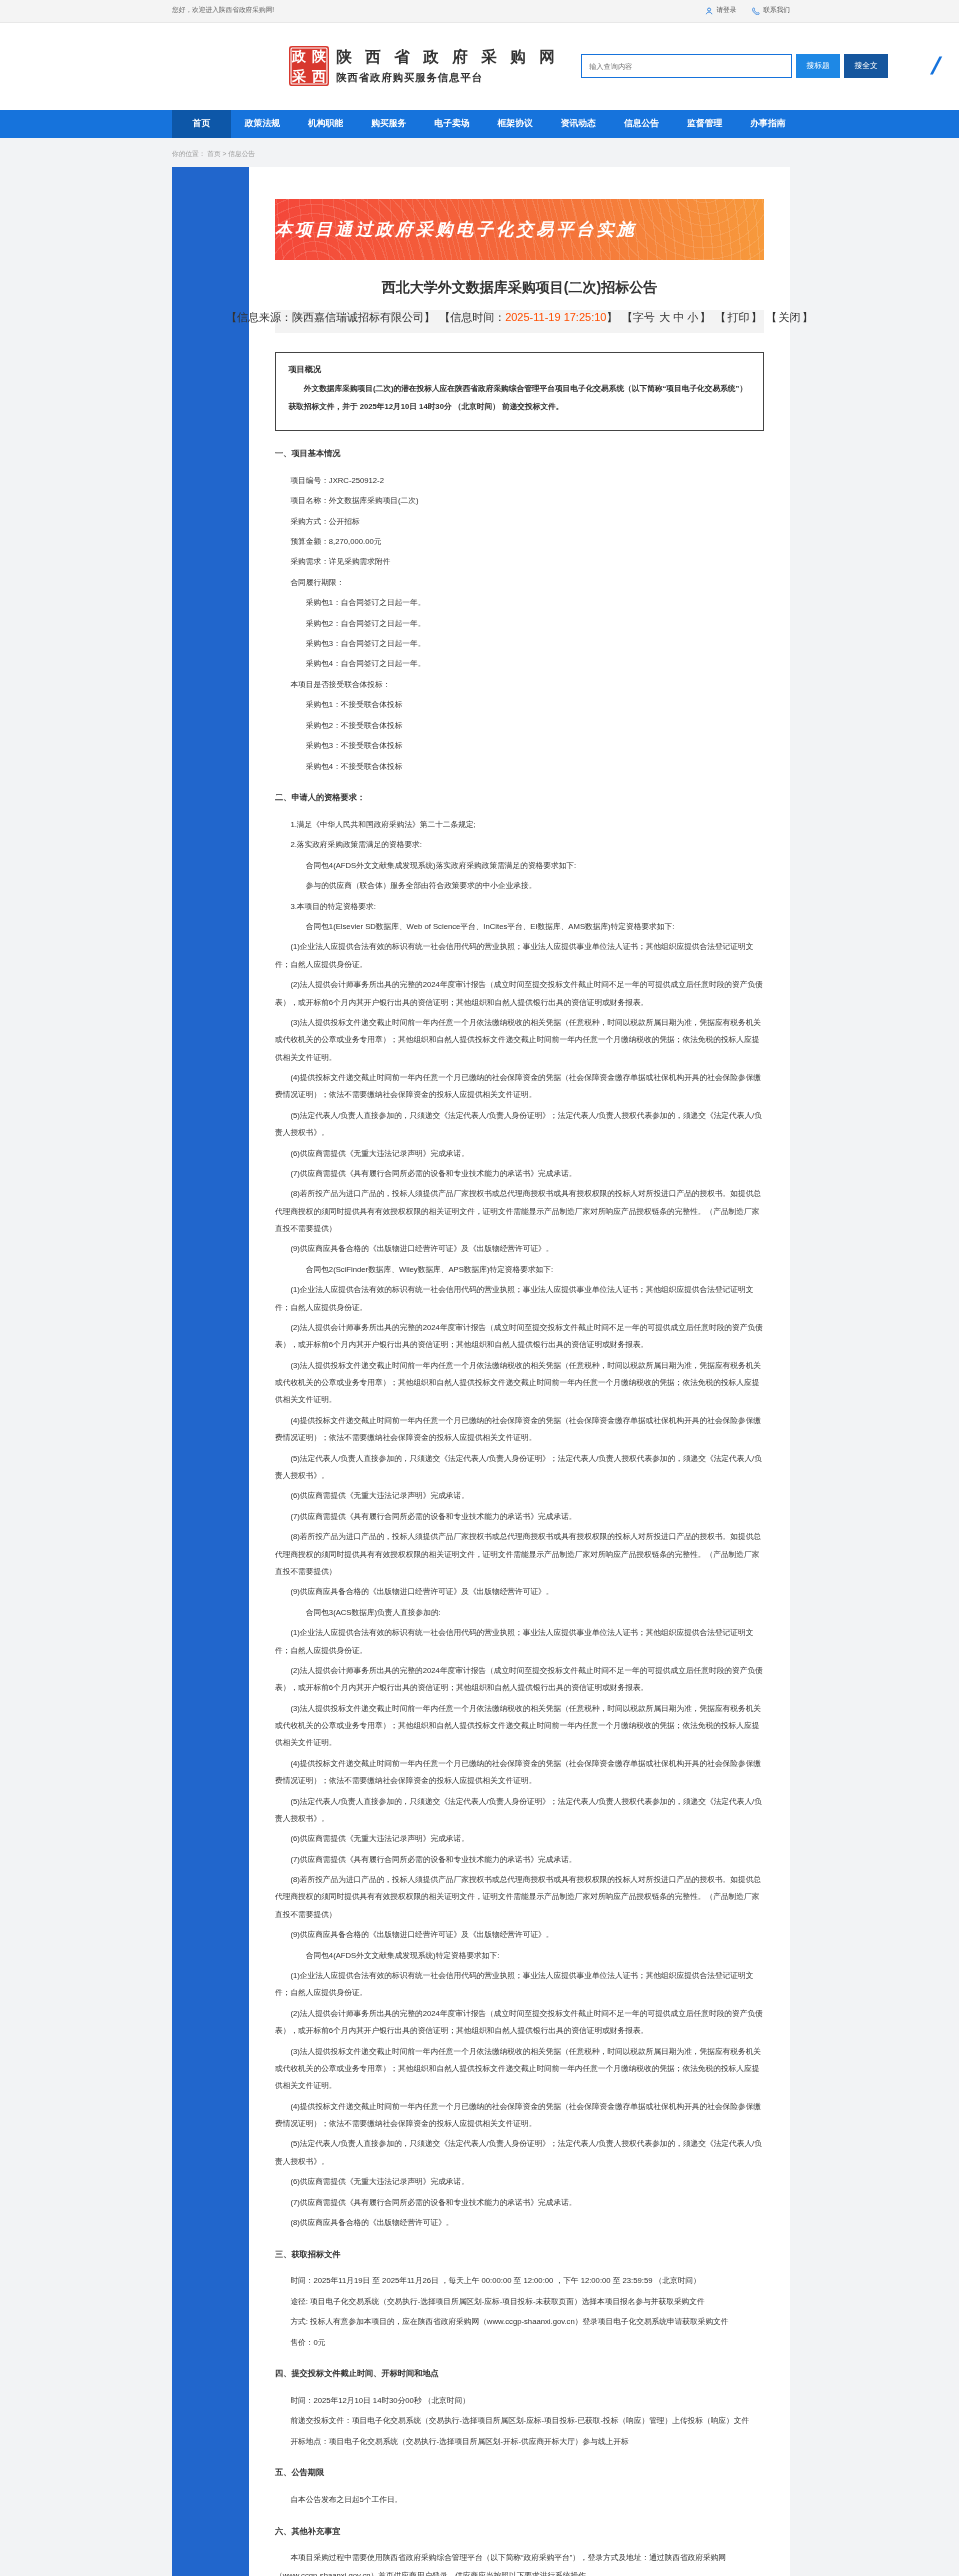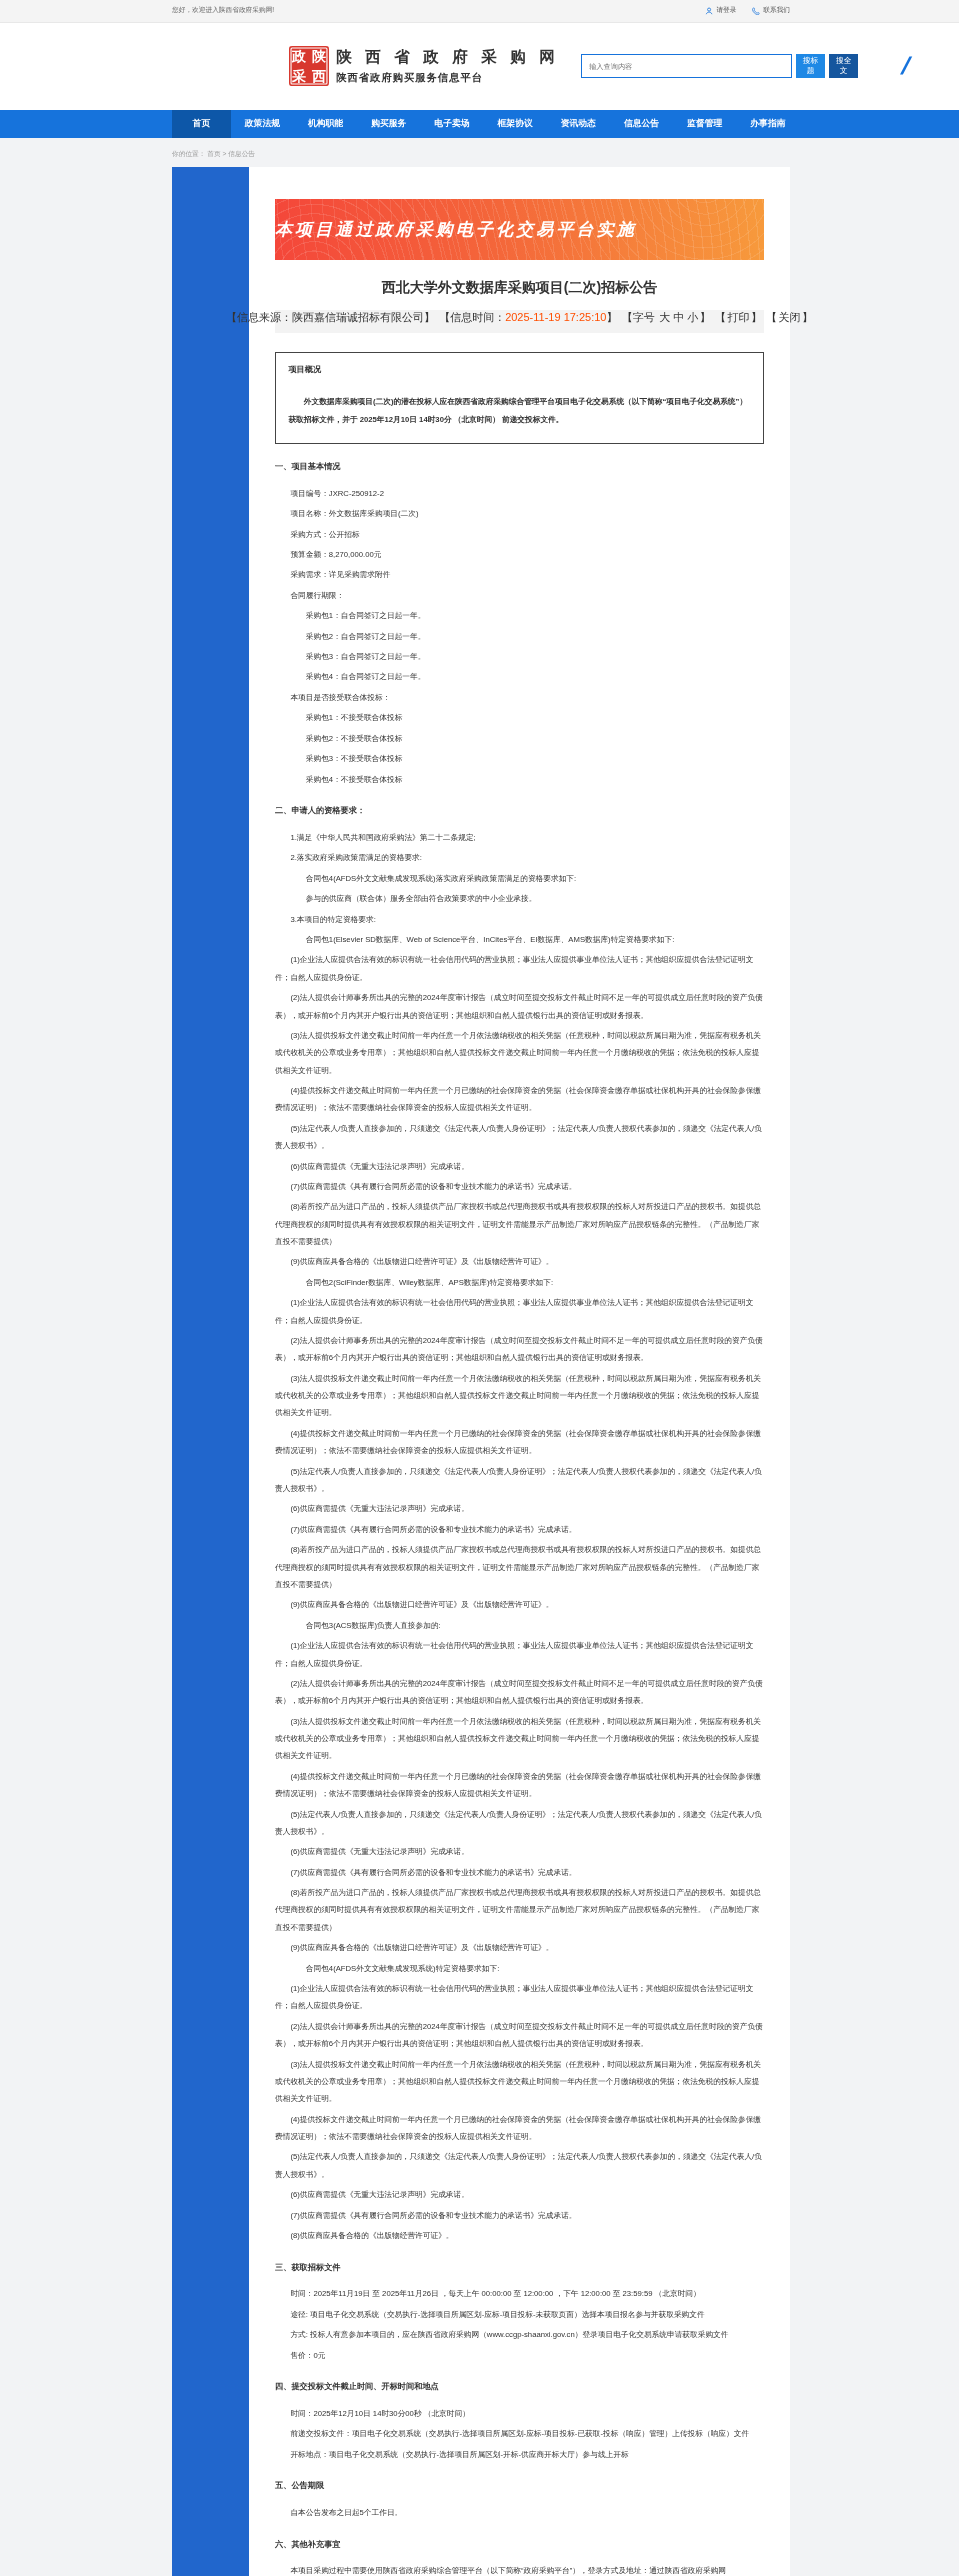--- a/index.html
+++ b/index.html
@@ -12,21 +12,21 @@
   .tb-ico{width:8.2px;height:8.2px;display:inline-block;}
   
   header{background:#fff;height:87px;}
   .header-inner{width:670px;margin-left:172px;height:100%;display:flex;align-items:center;}
   .logo{display:flex;align-items:center;gap:7.2px;margin-left:117px;}
   .seal{width:40px;height:40px;background:#d8382e;border-radius:3.1px;box-shadow:inset 0 0 0 1.5px #d8382e, inset 0 0 0 2.6px #fff;display:grid;grid-template-columns:1fr 1fr;grid-template-rows:1fr 1fr;place-items:center;color:#fff;font-weight:bold;font-size:14px;line-height:1;}
   .site-title{font-size:15.5px;font-weight:bold;color:#333;letter-spacing:4.6px;white-space:nowrap;}
   .site-subtitle{font-size:10.3px;font-weight:bold;color:#333;letter-spacing:1px;margin-top:3.6px;white-space:nowrap;}
   .search{display:flex;align-items:center;margin-left:21.6px;}
   .search input{width:211px;height:24px;box-sizing:border-box;border:1px solid #1673dc;padding:0 7.2px;font-size:7.2px;color:#333;outline:none;font-family:inherit;}
-  .sbtn{height:24px;width:29px;border:none;color:#fff;font-size:7.7px;cursor:pointer;margin-left:4.1px;font-family:inherit;}
+  .sbtn{height:24px;width:44px;border:none;color:#fff;font-size:7.7px;cursor:pointer;margin-left:4.1px;font-family:inherit;}
   .btn-title{background:#1e88e5;}
   .btn-full{background:#15569e;}
   .slash{color:#1673dc;font-size:24px;font-weight:bold;font-style:italic;margin-left:44px;transform:skewX(-8deg);}
   
   nav{background:#1673dc;height:28px;}
   .nav-inner{width:670px;margin-left:172px;display:flex;height:100%;}
   .nav-item{display:flex;align-items:center;padding:4px 14px;color:#fff;font-size:8.8px;font-weight:bold;text-decoration:none;cursor:pointer;}
   .nav-item.active{background:#0d57a8;padding:0 20.6px;}
   
   .crumb-inner{width:618px;margin-left:172px;padding:12.4px 0 8.2px;font-size:6.7px;color:#999;}
@@ -40,21 +40,21 @@
       repeating-radial-gradient(circle at 8% 130%, rgba(255,255,255,0) 0 8.2px, rgba(255,255,255,.12) 8.2px 9.3px),
       repeating-radial-gradient(circle at 88% -30%, rgba(255,255,255,0) 0 10.3px, rgba(255,255,255,.10) 10.3px 11.3px),
       linear-gradient(90deg,#f4473a 0%,#f4663a 45%,#f79a3c 100%);}
   .doc-title{text-align:center;font-size:14px;font-weight:bold;color:#333;margin:18.5px 0 13.4px;}
   .meta{background:#f3f3f3;height:23px;display:flex;align-items:flex-start;justify-content:center;font-size:11px;color:#333;}
   .meta i{font-style:normal;}
   .m-seg{margin:0 2.1px;white-space:nowrap;}
   .m-time{color:#ff4e00;}
   .m-link{color:#333;text-decoration:none;cursor:pointer;margin:0 1.5px;}
   .overview{border:0.5px solid #444;margin:18.5px 0 4.1px;padding:11.3px 12.4px 14.4px;}
-  .ov-title{font-weight:bold;font-size:8.2px;margin-bottom:18px;}
+  .ov-title{font-weight:bold;font-size:8.2px;margin-bottom:5px;}
   .ov-text{margin:0;text-indent:2em;font-size:7.7px;line-height:2.3;font-weight:bold;}
   .doc{margin-top:10.3px;}
   .blk{margin:0 0 3.1px;font-size:7.7px;line-height:2.25;color:#333;}
   .b-h{font-weight:bold;font-size:8.2px;margin:14.4px 0 8.2px;}
   .b-p{text-indent:2em;}
   .b-s{text-indent:4em;}
 </style>
 </head>
 <body>
 

